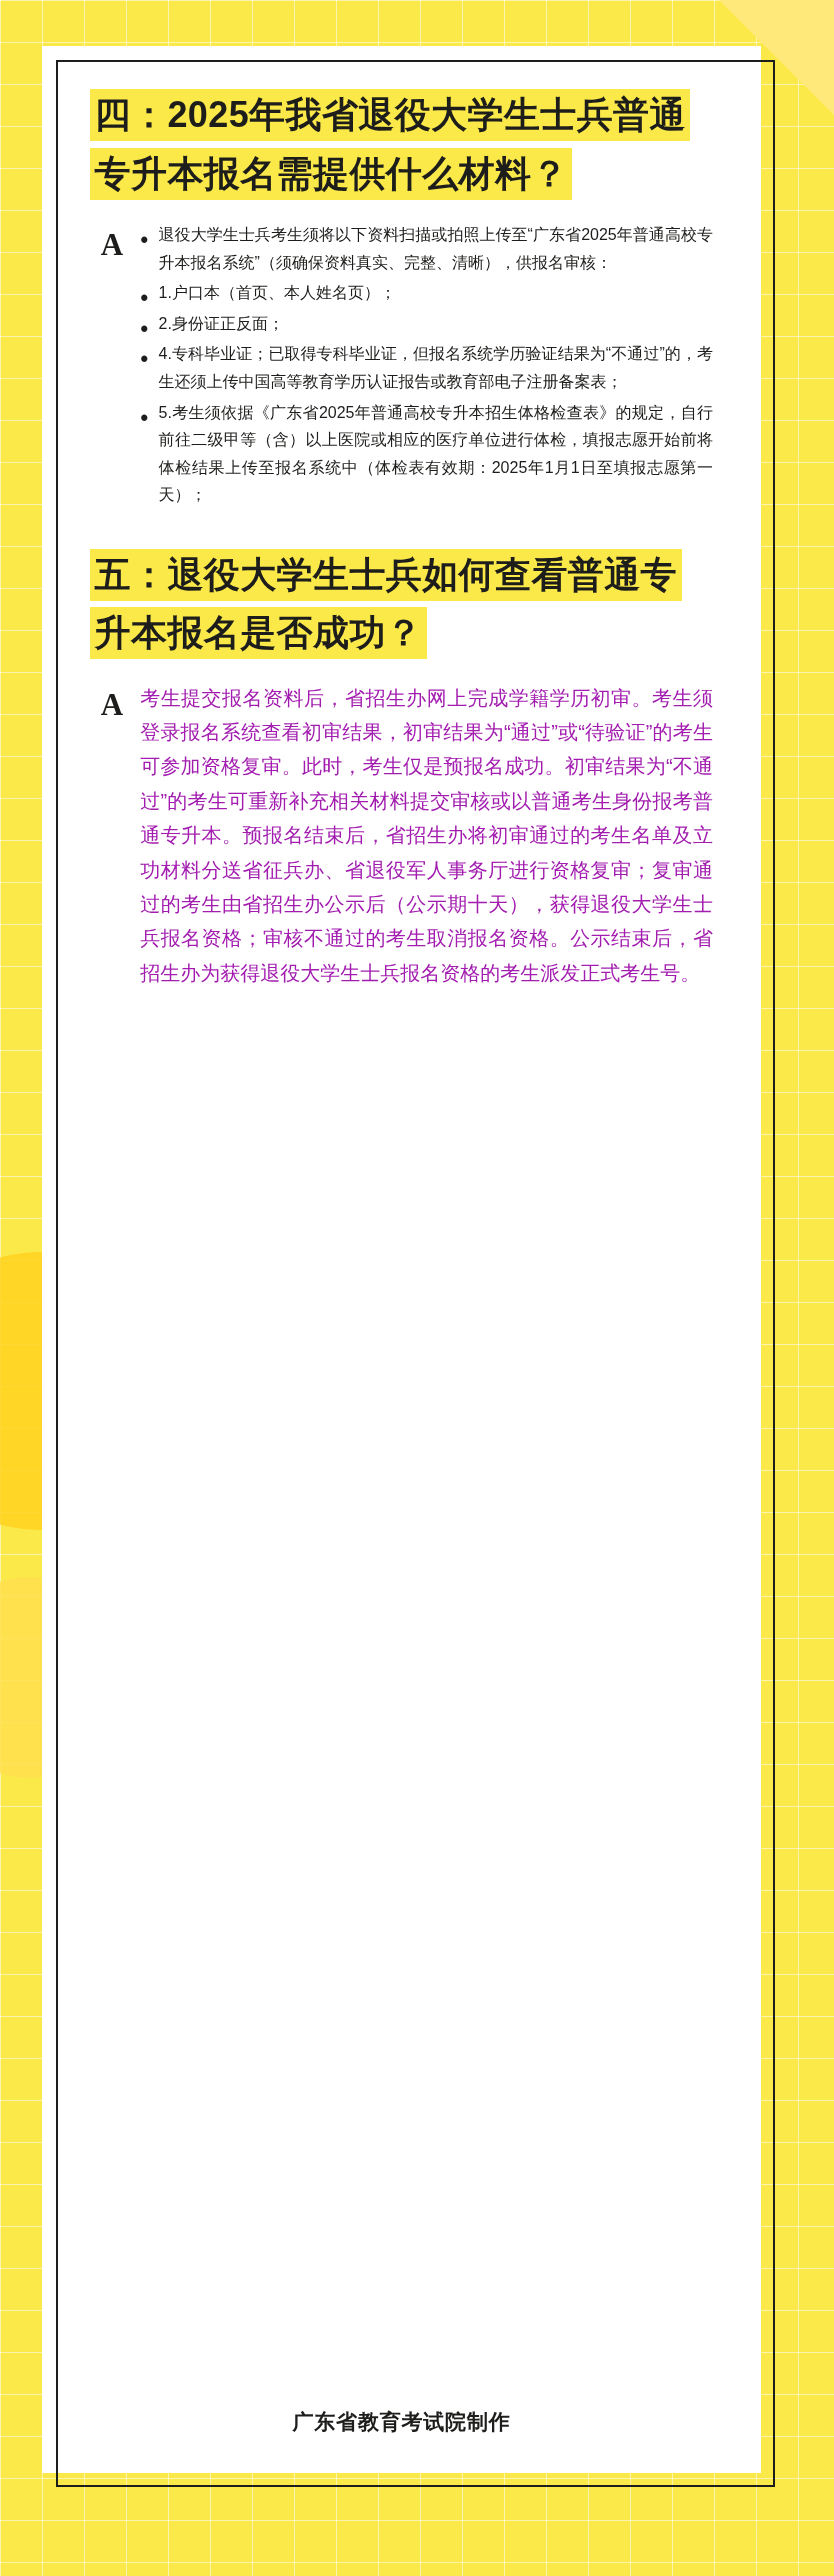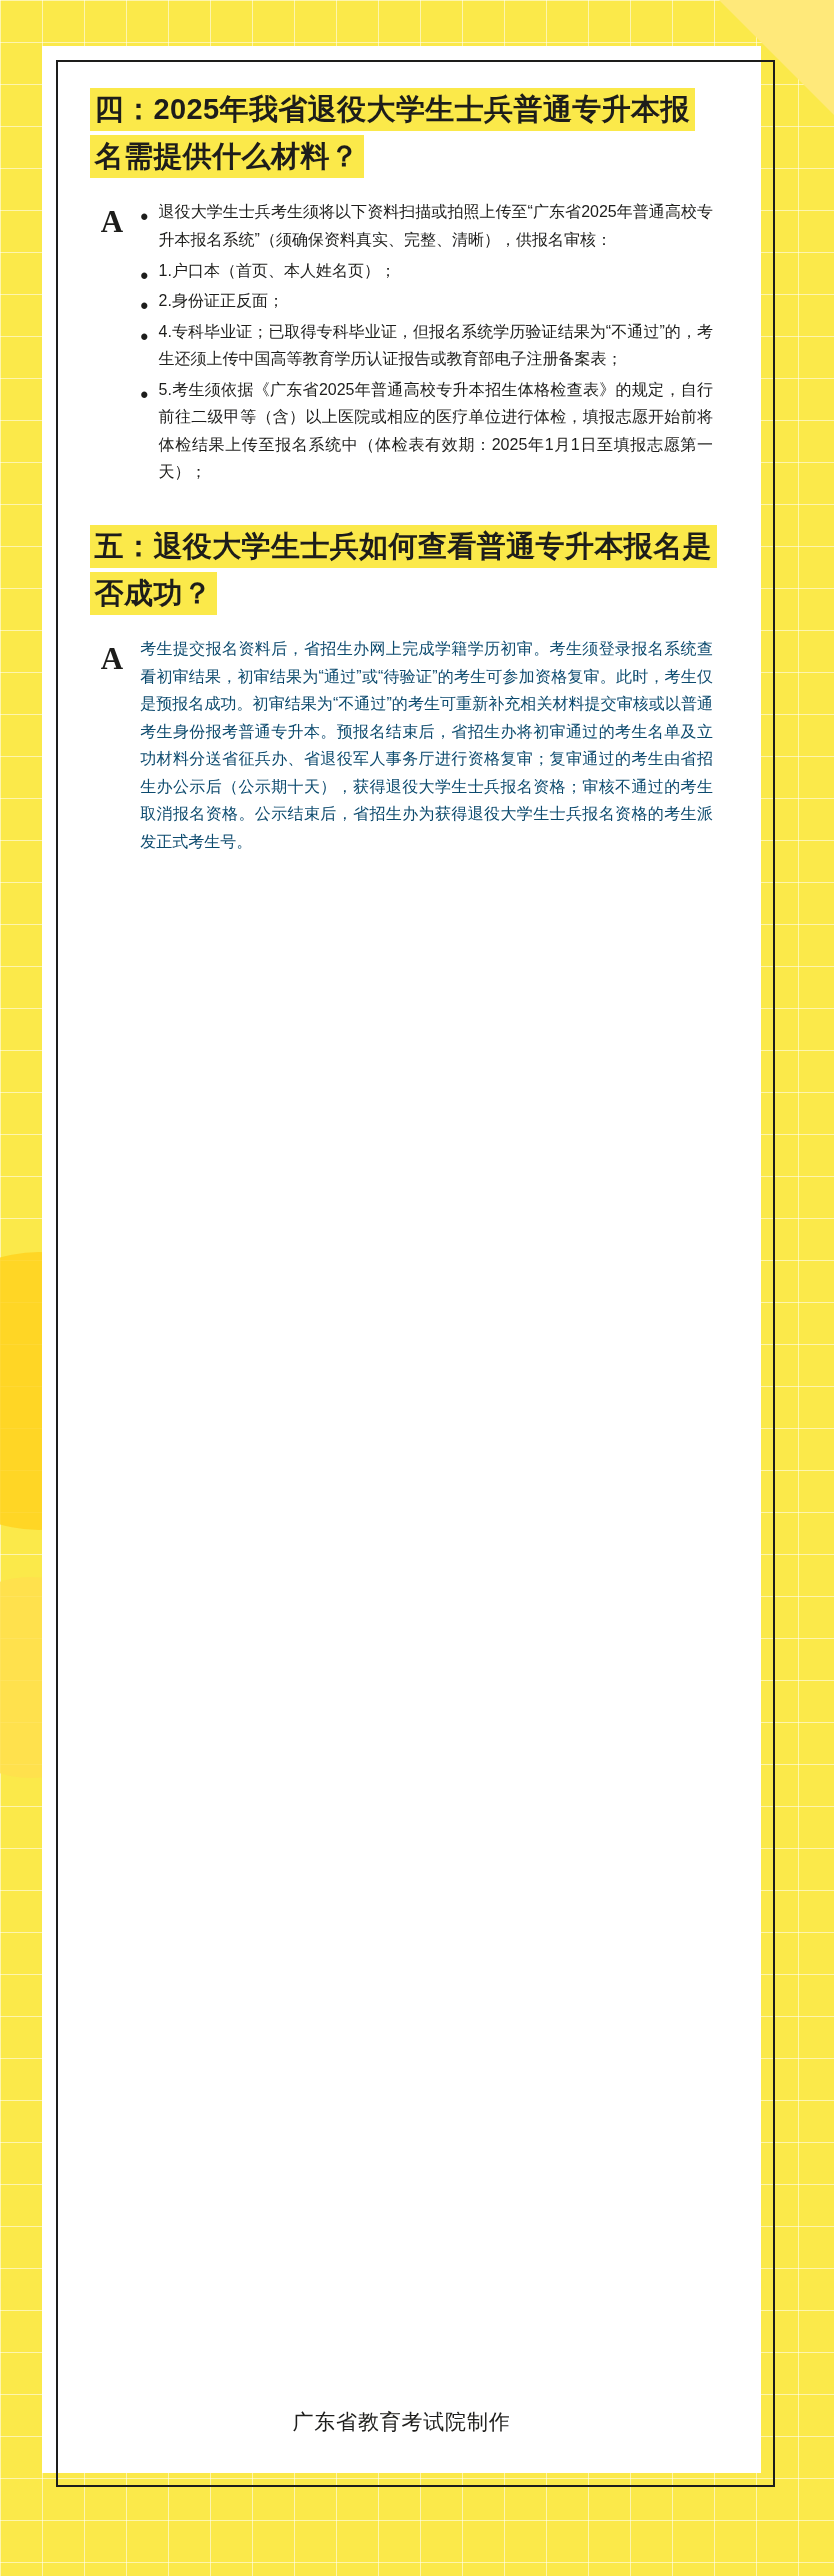--- a/index.html
+++ b/index.html
@@ -65,21 +65,21 @@
     width: 719px;
     height: 2427px;
     box-sizing: border-box;
     padding: 40px 48px 0 48px;
   }
 
   .q-block { margin-bottom: 7.7px; }
 
   .q-title {
     display: inline;
-    font-size: 29px;
+    font-size: 36px;
     font-weight: bold;
     color: #1d1d1b;
     line-height: 1.62;
     background: #fbe94a;
     box-decoration-break: clone;
     -webkit-box-decoration-break: clone;
     padding: 4.6px 4.6px 6.2px 4.6px;
     letter-spacing: 0.4px;
   }
   .q-title-wrap { margin-bottom: 18.5px; }
@@ -118,37 +118,37 @@
     content: "•";
     position: absolute;
     left: 4.6px;
     top: 0;
     font-size: 23px;
     line-height: 1.72;
     color: #1d1d1b;
   }
 
   .plain-para {
-    font-size: 16px;
+    font-size: 20px;
     line-height: 1.72;
-    color: #0c4a6e;
+    color: #a21caf;
     text-align: justify;
     padding-left: 4.6px;
   }
 
   .section-gap { height: 26px; }
 
   .footer {
     position: absolute;
     left: 0;
     right: 0;
     bottom: 37px;
     text-align: center;
     font-size: 21px;
-    font-weight: normal;
+    font-weight: bold;
     color: #1d1d1b;
     letter-spacing: 0.8px;
   }
 </style>
 </head>
 <body>
 
 <div class="grid-bg"></div>
 <div class="corner-tr"></div>
 <div class="blob blob-a"></div>

